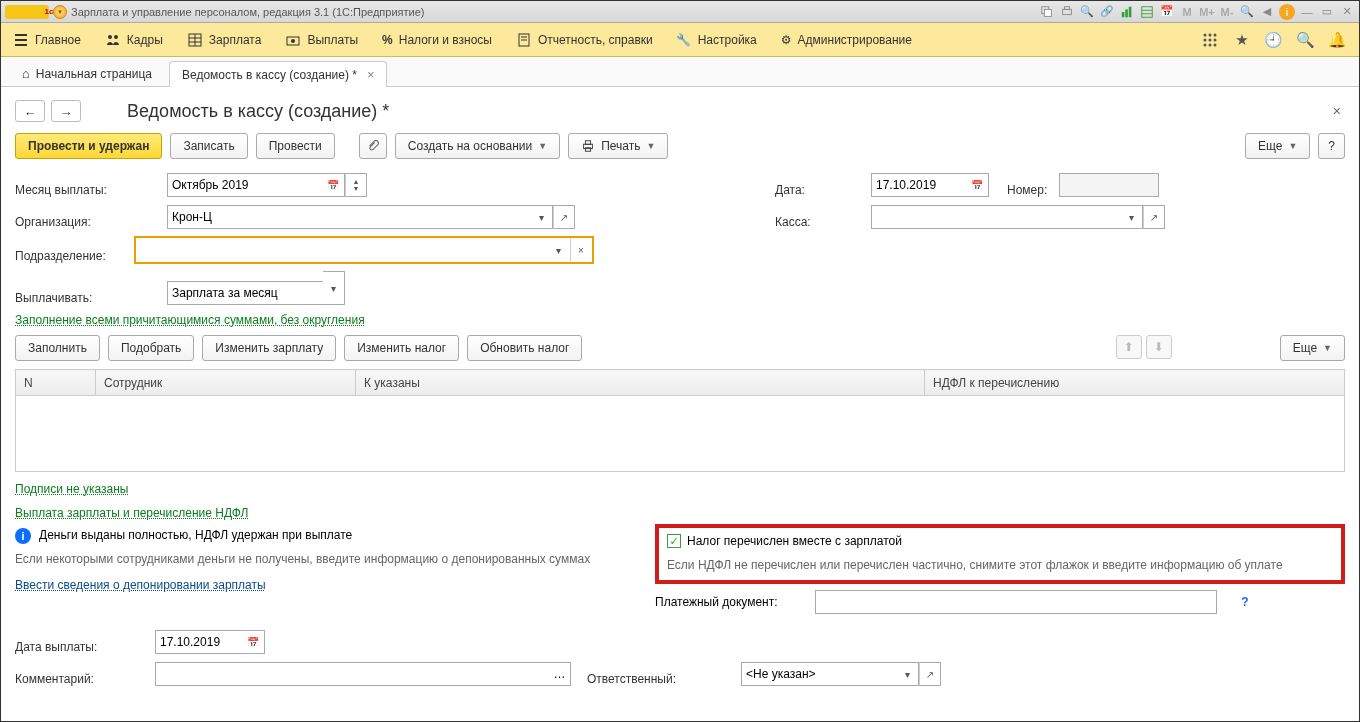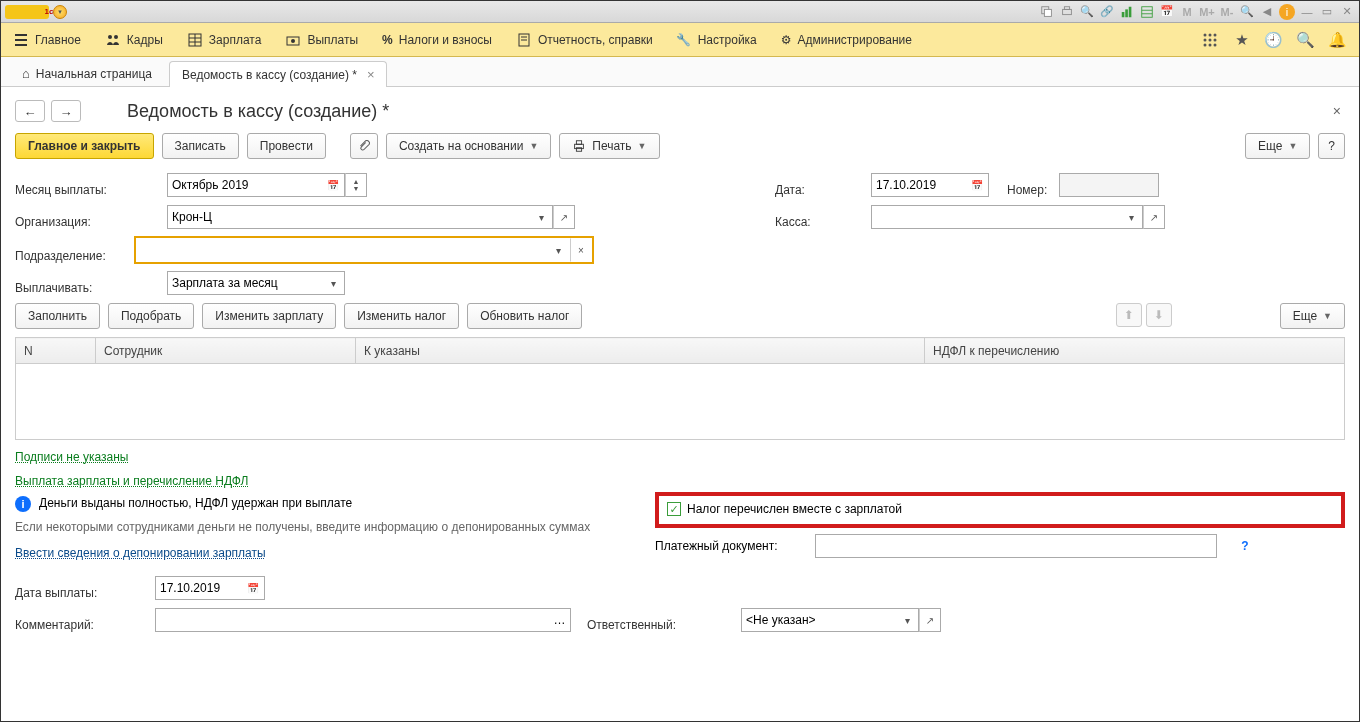--- a/index.html
+++ b/index.html
@@ -79,20 +79,21 @@
 .help-q { width:16px; height:16px; color:#0d6efd; display:flex; align-items:center; justify-content:center; font-weight:bold; cursor:pointer; }
 
 .ellipsis-btn { width:22px; height:24px; border:1px solid #aaa; border-left:none; background:#fff; display:flex; align-items:center; justify-content:center; cursor:pointer; font-size:12px; }
 </style>
 </head>
 <body>
 
 <div class="titlebar">
   <div class="logo1c">1c</div>
   <div class="drop-icon">▾</div>
+  <div class="title">Зарплата и управление персоналом, редакция 3.1  (1С:Предприятие)</div>
   <div class="spacer"></div>
   <div class="sys-icons">
     <div class="sys-icon">
         <svg viewBox="0 0 16 16" width="14" height="14">
           <rect x="2" y="2" width="8" height="8" fill="none" stroke="#888"></rect>
           <rect x="5" y="5" width="8" height="8" fill="#fff" stroke="#888"></rect>
         </svg>
       </div>
     <div class="sys-icon">
         <svg viewBox="0 0 16 16" width="14" height="14">
@@ -214,21 +215,21 @@
 
 <div class="content">
   <div class="header-row">
     <div class="nav-btn">←</div>
     <div class="nav-btn">→</div>
     <div class="page-title">Ведомость в кассу (создание) *</div>
     <div class="close-page">×</div>
   </div>
 
   <div class="toolbar">
-    <div class="btn primary">Главное и закрыть</div>
+    <div class="btn primary">Провести и удержан</div>
     <div class="btn">Записать</div>
     <div class="btn">Провести</div>
     <div style="width:8px"></div>
     <div class="btn icon-only">
         <svg width="14" height="14" viewBox="0 0 16 16">
           <path d="M10 4l-5 5a2 2 0 0 0 3 3l6-6a3 3 0 0 0-4-4L4 8" fill="none" stroke="#555" stroke-width="1.2"></path>
         </svg>
       </div>
     <div class="btn">
         <span>Создать на основании</span>
@@ -294,25 +295,28 @@
     <div class="field-wrap highlighted" style="margin-left:16px;">
       <input class="input" style="width: 364px; border-color: transparent;" value="">
       <div class="addon" style="border-color:transparent">▾</div>
       <div class="addon sep" style="border-color:transparent;border-left-color:#ccc">×</div>
     </div>
   </div>
 
   <div class="form-row">
     <label>Выплачивать:</label>
     <div class="field-wrap">
-      <input class="input" style="width: 156px;" value="Зарплата за месяц">
+      <input class="input" style="width: 156px; margin-top: 10px;" value="Зарплата за месяц">
       <div class="addon">▾</div>
     </div>
   </div>
 
+  <div class="form-row">
+    <span class="green-link">Заполнение всеми причитающимися суммами, без округления</span>
+  </div>
 
   <div class="secondary-toolbar">
     <div class="btn">Заполнить</div>
     <div class="btn">Подобрать</div>
     <div class="btn">Изменить зарплату</div>
     <div class="btn">Изменить налог</div>
     <div class="btn">Обновить налог</div>
     <div class="right">
       <div class="arrow-btn">⬆</div>
       <div class="arrow-btn">⬇</div>
@@ -353,20 +357,21 @@
       </div>
       <div class="muted" style="margin:8px 0 12px 0;">Если некоторыми сотрудниками деньги не получены, введите информацию о депонированных суммах</div>
       <div><span class="dark-link">Ввести сведения о депонировании зарплаты</span></div>
     </div>
     <div class="col-right">
       <div class="red-box">
         <div class="checkbox-row">
           <div class="checkbox">✓</div>
           <span>Налог перечислен вместе с зарплатой</span>
         </div>
+        <div class="muted" style="margin-top:10px;">Если НДФЛ не перечислен или перечислен частично, снимите этот флажок и введите информацию об уплате</div>
       </div>
       <div class="bottom-input-row">
         <label style="min-width:140px">Платежный документ:</label>
         <input class="input" style="width: 402px;" value="">
         <div class="help-q">?</div>
       </div>
     </div>
   </div>
 
   <div class="form-row" style="margin-top:16px;">

